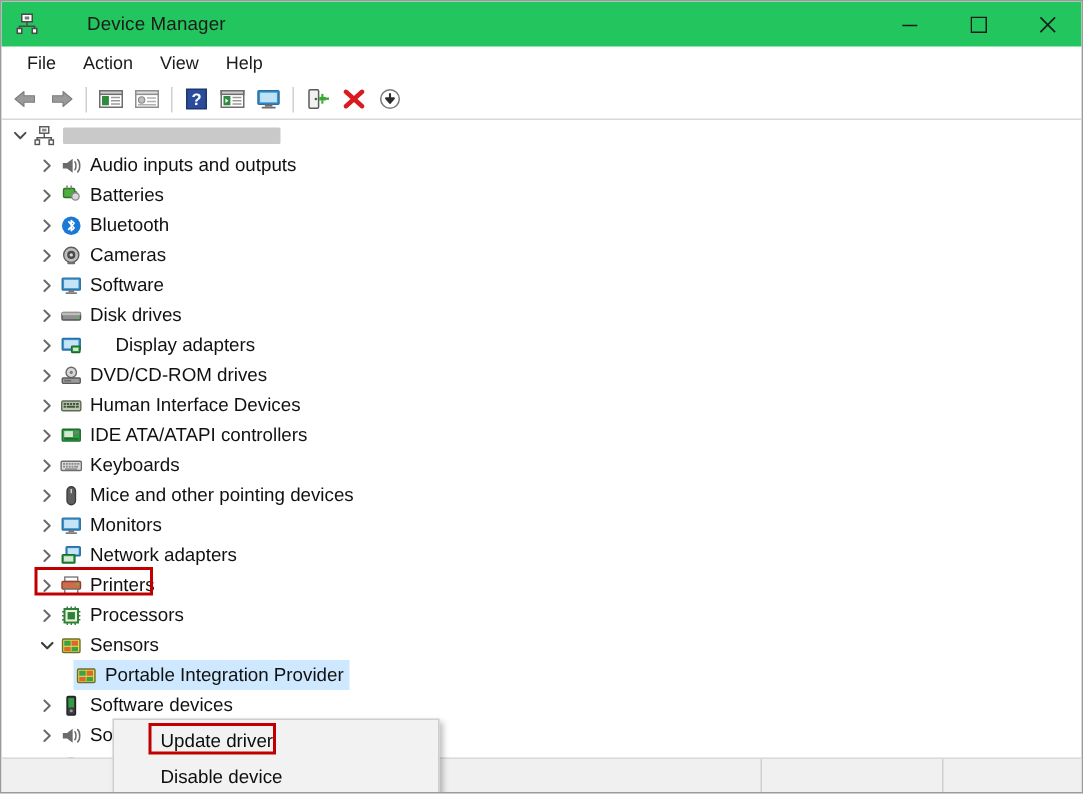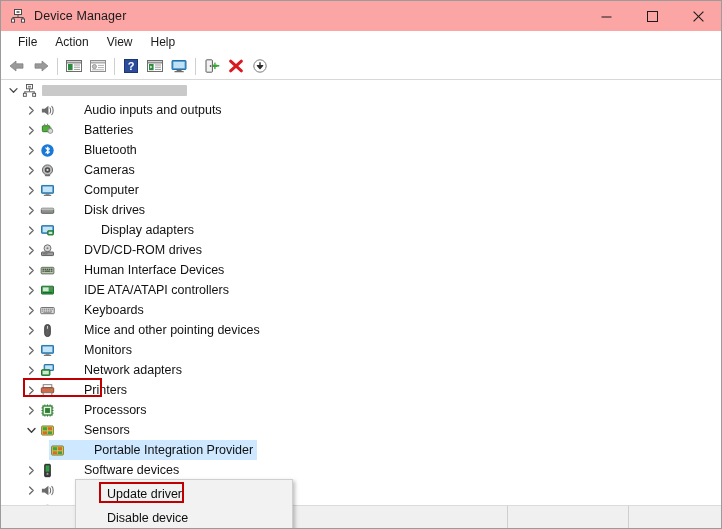--- a/index.html
+++ b/index.html
@@ -21,23 +21,24 @@
     box-sizing: border-box;
     border: 1px solid #9b9b9b;
     background: #ffffff;
     overflow: hidden;
   }
 
   
   #titlebar {
     position: relative;
     height: 30px;
-    background: #fca5a5;
-    display: flex;
-    align-items: center;
+    background: #22c55e;
+    display: flex;
+    align-items: center;
+    gap: 24px;
   }
   #app-icon {
     width: 16px;
     height: 16px;
     margin-left: 9px;
     margin-right: 8px;
     flex: none;
   }
   #title-text {
     font-size: 12.5px;
@@ -130,21 +131,21 @@
   }
   .ricon {
     width: 16px;
     height: 16px;
     flex: none;
     margin-right: 5px;
     display: flex;
     align-items: center;
     justify-content: center;
   }
-  .rlabel { line-height: 20px; margin-left: 24px; }
+  .rlabel { line-height: 20px; }
   .lvl1 { padding-left: 22px; }
   .lvl2 { padding-left: 32px; }
 
   
   .redacted {
     display: inline-block;
     width: 145px;
     height: 11px;
     background: #c9c9c9;
     border-radius: 1px;
@@ -451,21 +452,21 @@
           </span>
           <span class="" style="display: inline-flex; align-items: center;">
             <span class="ricon">
               <svg width="15" height="15" viewBox="0 0 16 16">
                 <rect x="1.6" y="2.6" width="12.8" height="8.4" rx="0.6" fill="#3a97d4" stroke="#2a6f9f" stroke-width="1"></rect>
                 <rect x="2.9" y="3.8" width="10.2" height="5.9" fill="#c6e4f7"></rect>
                 <rect x="6" y="11" width="4" height="1.6" fill="#7a7a7a"></rect>
                 <rect x="4" y="12.6" width="8" height="1.3" rx="0.4" fill="#7a7a7a"></rect>
               </svg>
             </span>
-            <span class="rlabel">Computer</span>
+            <span class="rlabel">Software</span>
           </span>
         </div>
         <div class="row lvl1">
           <span class="chev">
             <svg width="9" height="9" viewBox="0 0 9 9">
               <path d="M2.6 1 L6.2 4.5 L2.6 8" fill="none" stroke="#686868" stroke-width="1.3" stroke-linecap="round" stroke-linejoin="round"></path>
             </svg>
           </span>
           <span class="" style="display: inline-flex; align-items: center;">
             <span class="ricon">

